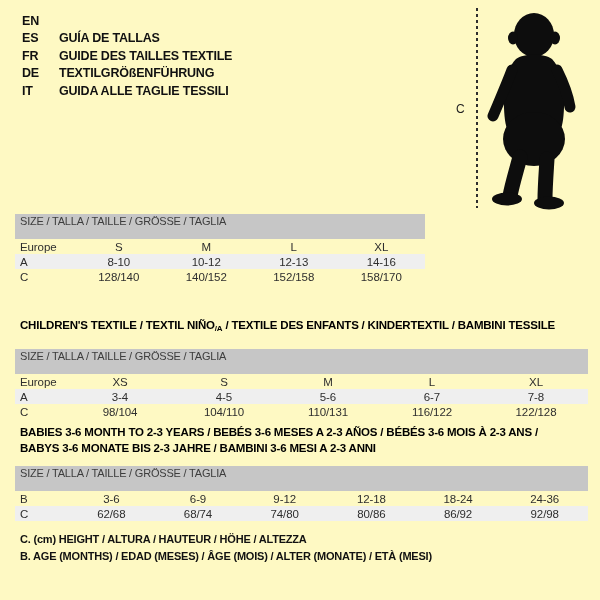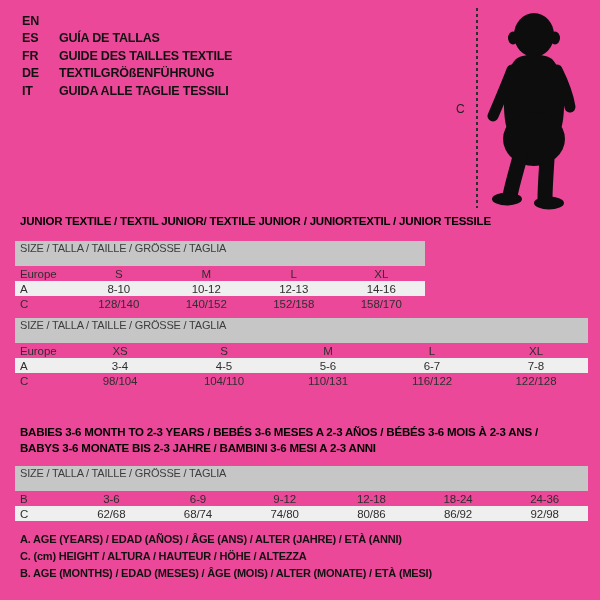--- a/index.html
+++ b/index.html
@@ -1,21 +1,21 @@
 <!DOCTYPE html>
 <html><head>
 <meta charset="utf-8">
 <style>
   html,body{margin:0;padding:0;}
   body{
     width:600px;height:600px;background:#ffffff;
     font-family:"Liberation Sans",sans-serif;
     color:#1c1c1c;overflow:hidden;position:relative;
   }
-  .page{position:absolute;inset:0;background:#ec4899;padding-left:13px;}
+  .page{position:absolute;inset:0;background:#fef9c3;padding-left:13px;}
 
   
   .lang-block{position:absolute;left:22px;top:12px;}
   .lang-row{display:flex;height:17.5px;align-items:center;
     font-weight:bold;font-size:12.5px;letter-spacing:-0.2px;color:#111;}
   .lang-code{width:37px;}
 
   
   .figure{position:absolute;left:450px;top:6px;width:145px;height:205px;}
   .dotted-line{position:absolute;left:26px;top:2px;width:2px;height:200px;
@@ -89,21 +89,20 @@
         <ellipse cx="52" cy="130" rx="31" ry="27"></ellipse>
         <path d="M38,148 C34,163 30,176 28,187" stroke="#0d0d0d" stroke-width="15" stroke-linecap="round" fill="none"></path>
         <path d="M65,150 C64,166 63,179 63,190" stroke="#0d0d0d" stroke-width="15" stroke-linecap="round" fill="none"></path>
         <ellipse cx="25" cy="190" rx="15" ry="6.5"></ellipse>
         <ellipse cx="67" cy="194" rx="15" ry="6.5"></ellipse>
       </g>
     </svg>
   </div>
 
   <div class="section sec1">
-    <div class="sec-title">JUNIOR TEXTILE / TEXTIL JUNIOR/ TEXTILE JUNIOR / JUNIORTEXTIL / JUNIOR TESSILE</div>
     <div class="size-bar">SIZE / TALLA / TAILLE / GRÖSSE / TAGLIA</div>
     <div class="trow">
       <span class="c0">Europe</span>
       <span class="cc">S</span>
       <span class="cc">M</span>
       <span class="cc">L</span>
       <span class="cc">XL</span>
     </div>
     <div class="trow alt">
       <span class="c0">A</span>
@@ -115,20 +114,21 @@
     <div class="trow">
       <span class="c0">C</span>
       <span class="cc">128/140</span>
       <span class="cc">140/152</span>
       <span class="cc">152/158</span>
       <span class="cc">158/170</span>
     </div>
   </div>
 
   <div class="section sec2">
+    <div class="sec-title"><span>CHILDREN'S TEXTILE / TEXTIL NIÑO</span><span class="sub">/A</span><span> / TEXTILE DES ENFANTS / KINDERTEXTIL / BAMBINI TESSILE</span></div>
     <div class="size-bar">SIZE / TALLA / TAILLE / GRÖSSE / TAGLIA</div>
     <div class="trow">
       <span class="c0">Europe</span>
       <span class="cc">XS</span>
       <span class="cc">S</span>
       <span class="cc">M</span>
       <span class="cc">L</span>
       <span class="cc">XL</span>
     </div>
     <div class="trow alt">
@@ -169,18 +169,17 @@
       <span class="cc">62/68</span>
       <span class="cc">68/74</span>
       <span class="cc">74/80</span>
       <span class="cc">80/86</span>
       <span class="cc">86/92</span>
       <span class="cc">92/98</span>
     </div>
   </div>
 
   <div class="legend">
-    <div class="legend-line">A. AGE (YEARS) / EDAD (AÑOS) / ÂGE (ANS) / ALTER (JAHRE) / ETÀ (ANNI)</div>
     <div class="legend-line">C. (cm) HEIGHT / ALTURA / HAUTEUR / HÖHE / ALTEZZA</div>
     <div class="legend-line">B. AGE (MONTHS) / EDAD (MESES) / ÂGE (MOIS) / ALTER (MONATE) / ETÀ (MESI)</div>
   </div>
 
 </div>
 
 </body></html>

